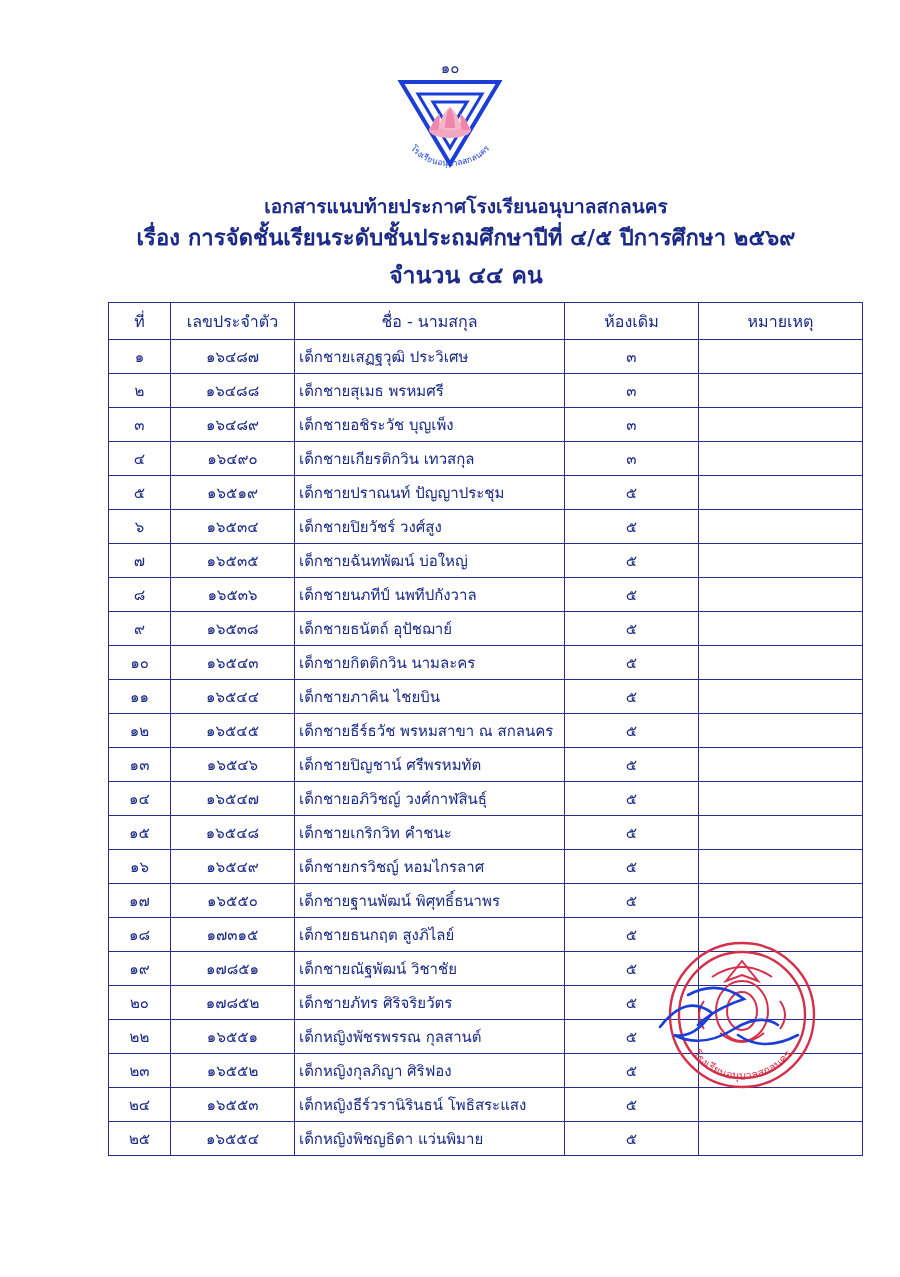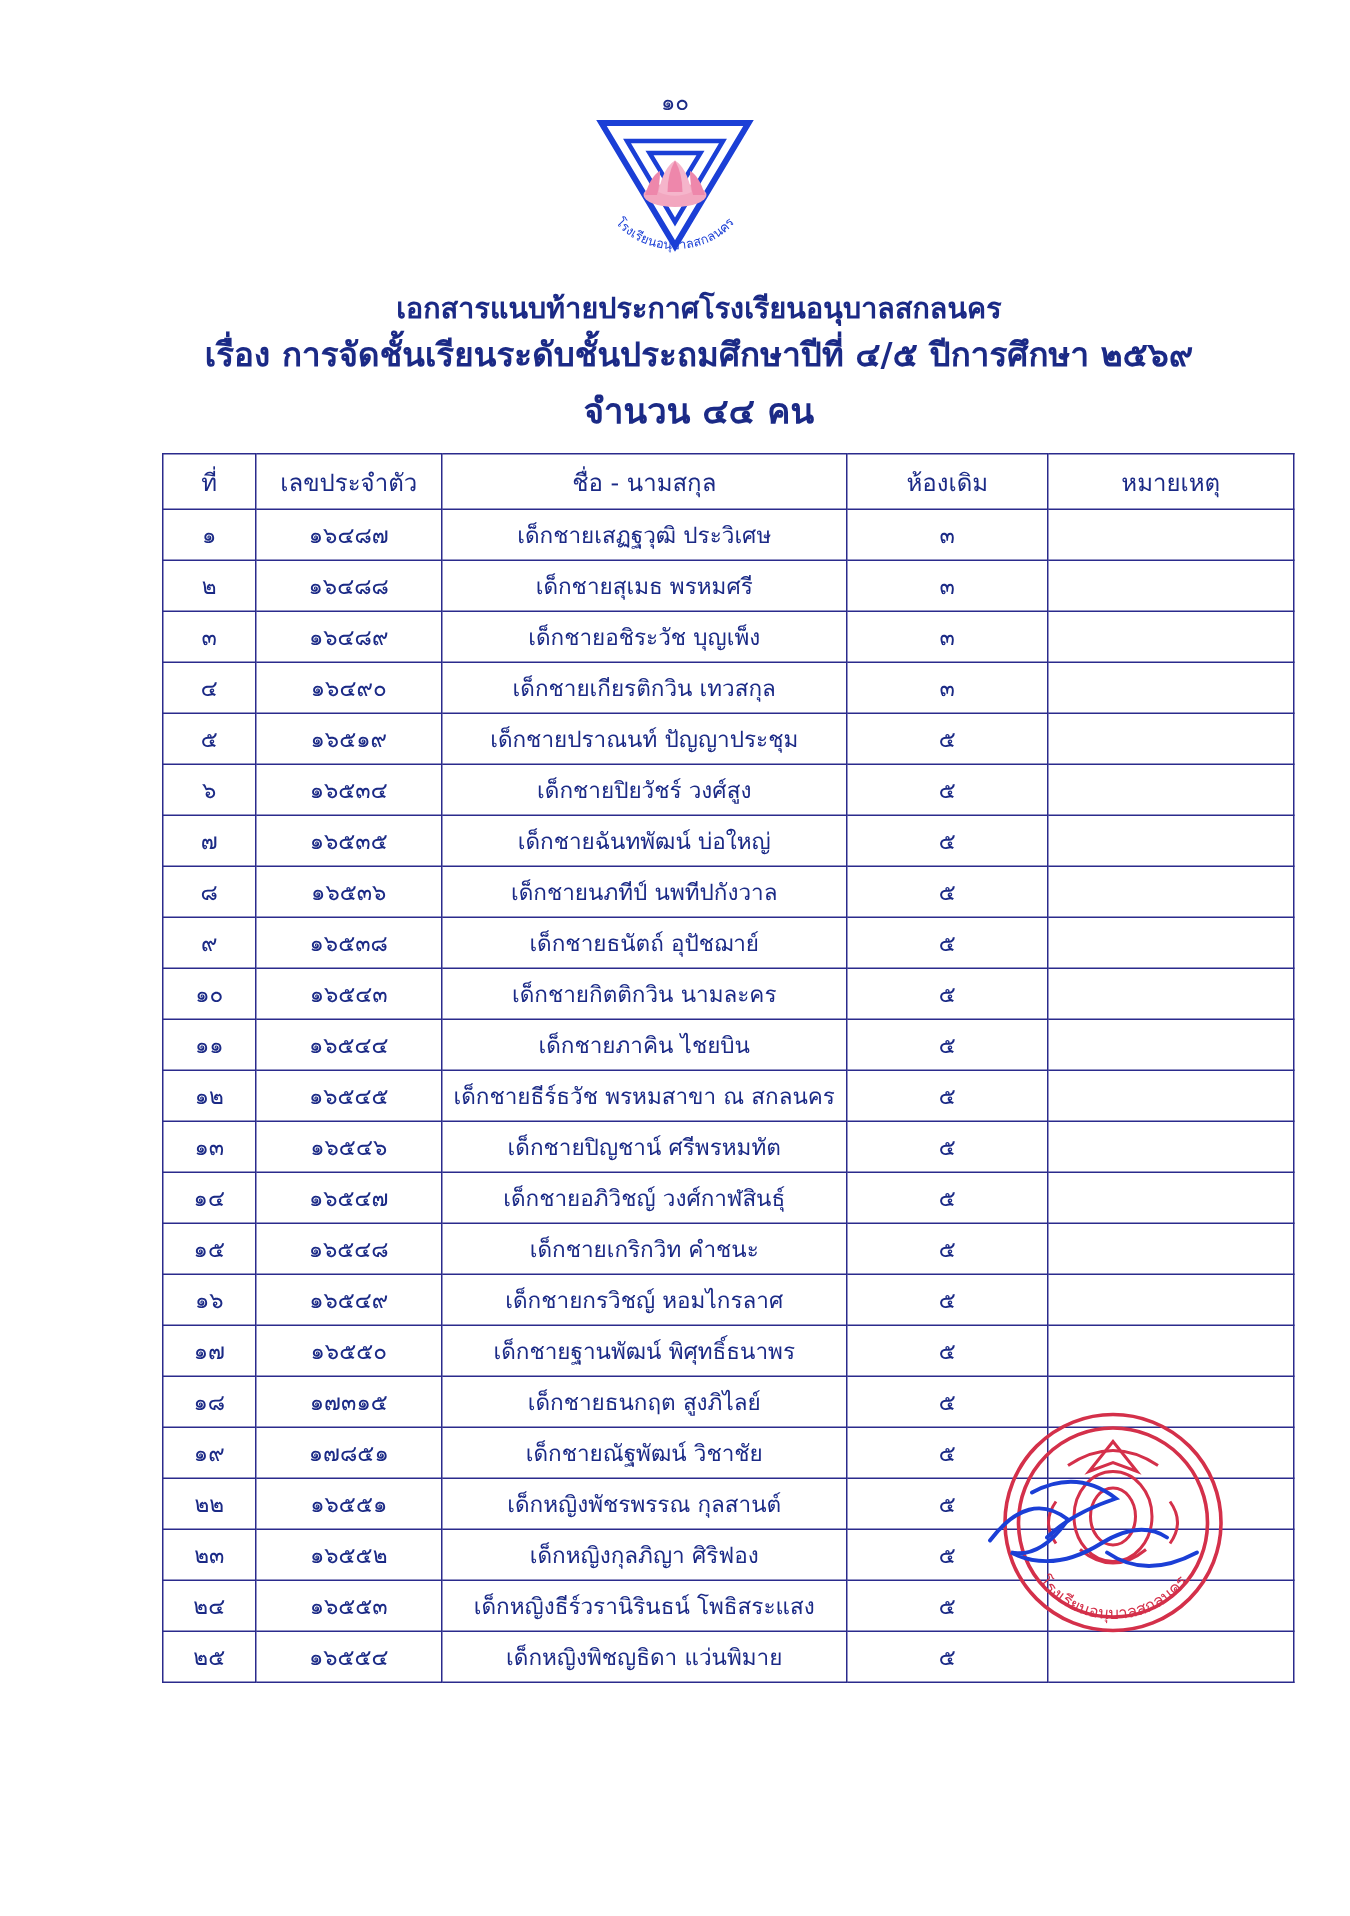--- a/index.html
+++ b/index.html
@@ -95,21 +95,21 @@
     height: 36px;
   }
   col.c-no     { width: 62px; }
   col.c-id     { width: 124px; }
   col.c-name   { width: 270px; }
   col.c-room   { width: 134px; }
   col.c-note   { width: 164px; }
 
   td.no   { text-align: center; }
   td.id   { text-align: center; margin-top: 40px; }
-  td.name { text-align: center; padding-left: 10px; }
+  td.name { text-align: left; padding-left: 10px; }
   td.room { text-align: center; }
   td.note { text-align: center; }
 
   
   .seal {
     position: absolute;
     right: 58px;
     bottom: 18px;
     width: 200px;
     height: 190px;
@@ -301,20 +301,27 @@
             <td class="note"></td>
           </tr>
           <tr>
             <td class="no">๑๙</td>
             <td class="id">๑๗๘๕๑</td>
             <td class="name">เด็กชายณัฐพัฒน์ วิชาชัย</td>
             <td class="room">๕</td>
             <td class="note"></td>
           </tr>
           <tr>
+            <td class="no">๒๐</td>
+            <td class="id">๑๗๘๕๒</td>
+            <td class="name">เด็กชายภัทร ศิริจริยวัตร</td>
+            <td class="room">๕</td>
+            <td class="note"></td>
+          </tr>
+          <tr>
             <td class="no">๒๒</td>
             <td class="id">๑๖๕๕๑</td>
             <td class="name">เด็กหญิงพัชรพรรณ กุลสานต์</td>
             <td class="room">๕</td>
             <td class="note"></td>
           </tr>
           <tr>
             <td class="no">๒๓</td>
             <td class="id">๑๖๕๕๒</td>
             <td class="name">เด็กหญิงกุลภิญา ศิริฟอง</td>

